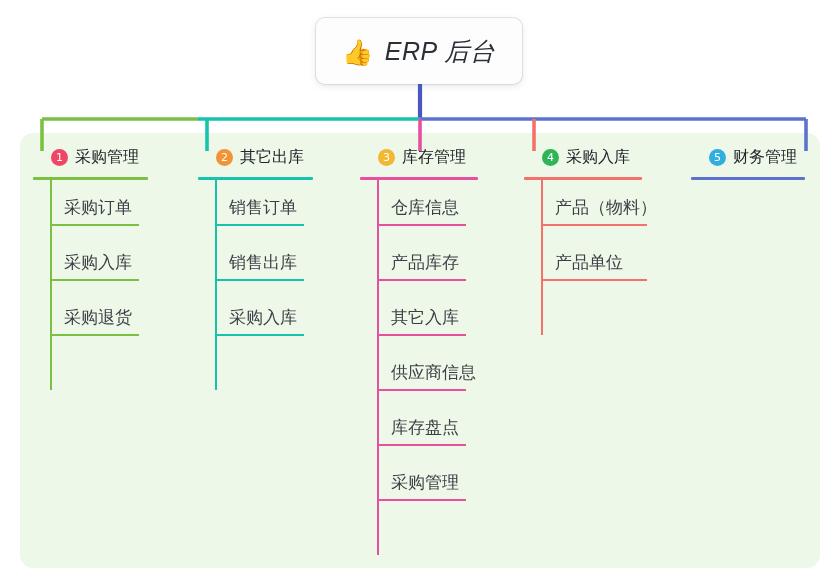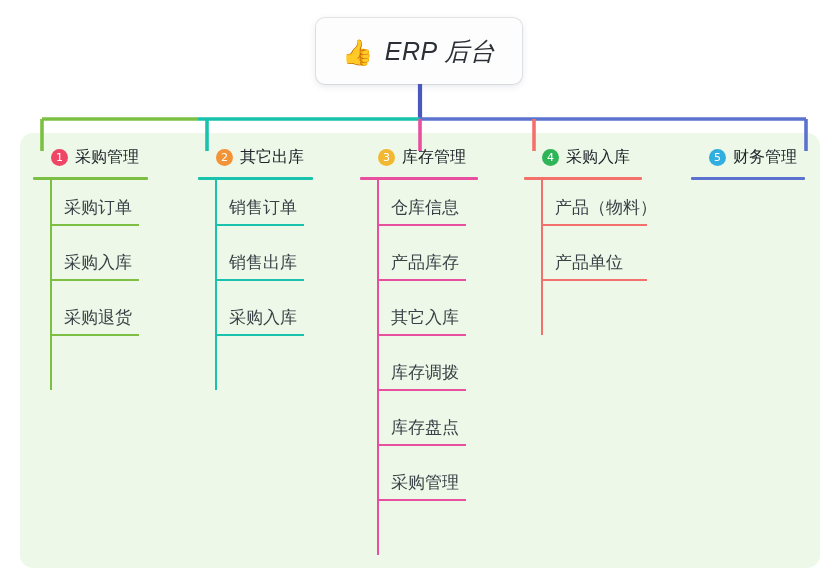--- a/index.html
+++ b/index.html
@@ -203,21 +203,21 @@
         </div>
         <div class="leaf">
           <div class="leaf-label">产品库存</div>
           <div class="leaf-rule" style="background: rgb(232, 80, 159); width: 88px;"></div>
         </div>
         <div class="leaf">
           <div class="leaf-label">其它入库</div>
           <div class="leaf-rule" style="background: rgb(232, 80, 159); width: 88px;"></div>
         </div>
         <div class="leaf">
-          <div class="leaf-label">库存调拨</div>
+          <div class="leaf-label">供应商信息</div>
           <div class="leaf-rule" style="background: rgb(232, 80, 159); width: 88px;"></div>
         </div>
         <div class="leaf">
           <div class="leaf-label">库存盘点</div>
           <div class="leaf-rule" style="background: rgb(232, 80, 159); width: 88px;"></div>
         </div>
         <div class="leaf">
           <div class="leaf-label">采购管理</div>
           <div class="leaf-rule" style="background: rgb(232, 80, 159); width: 88px;"></div>
         </div>

